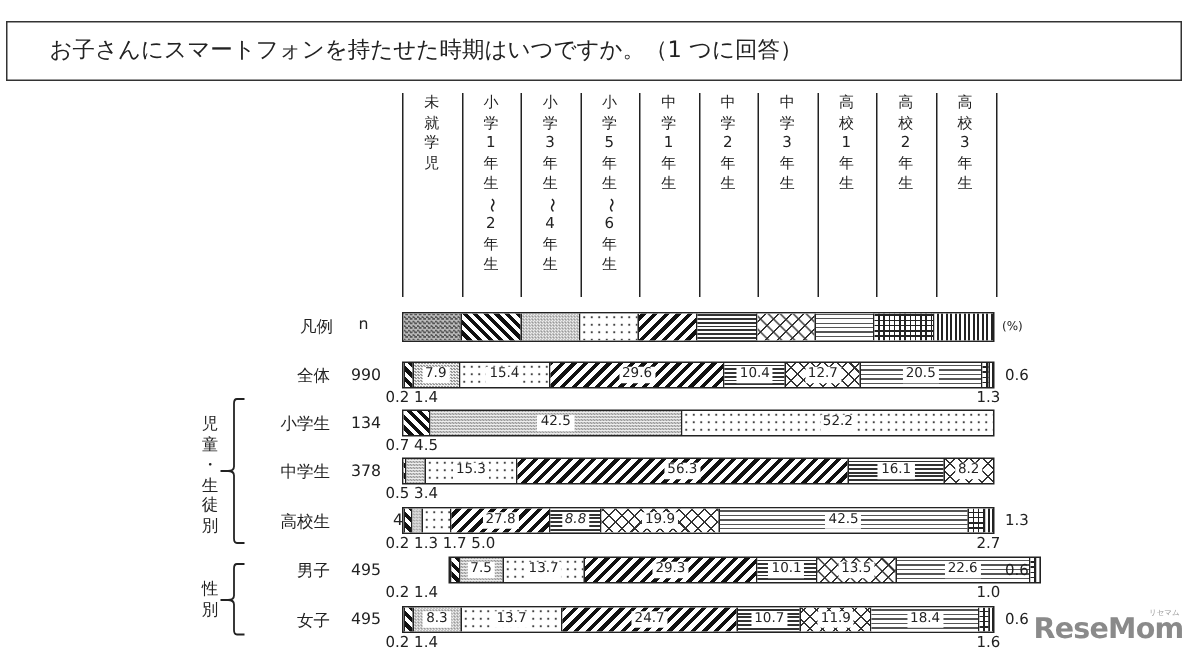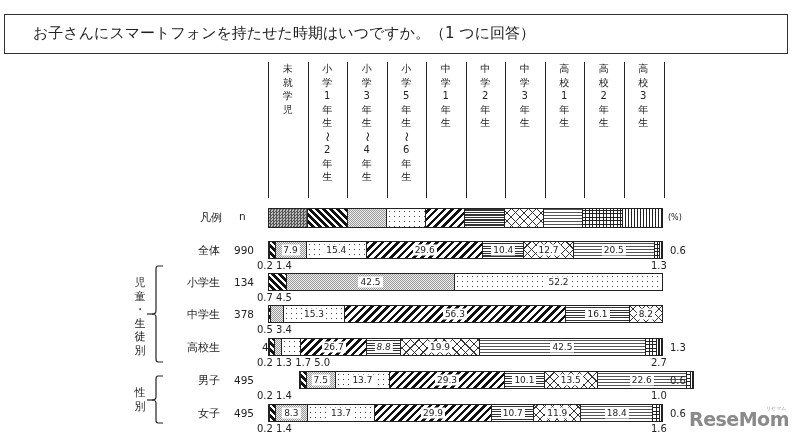--- a/index.html
+++ b/index.html
@@ -134,21 +134,21 @@
     </div>
     <div class="small-val" style="left: 257px; top: 324px;">0.5 3.4</div>
     <div class="row-label" style="left: 187px; top: 340px;">高校生</div>
     <div class="n-label" style="left: 234px; top: 341px; margin-left: 28px;">478</div>
     <div class="bar" style="top: 338px;">
       <div class="seg p0" style="width: 0.1998%;"></div>
       <div class="seg p1" style="width: 1.2987%;"></div>
       <div class="seg p2" style="width: 1.6983%;"></div>
       <div class="seg p3" style="width: 4.995%;"></div>
       <div class="seg p4" style="width: 16.6833%;">
-        <span class="seg-val">26.7</span>
+        <span class="seg-val">27.8</span>
       </div>
       <div class="seg p5" style="width: 8.79121%; font-style: italic;">
         <span class="seg-val">8.8</span>
       </div>
       <div class="seg p6" style="width: 19.8801%;">
         <span class="seg-val">19.9</span>
       </div>
       <div class="seg p7" style="width: 42.4575%;">
         <span class="seg-val">42.5</span>
       </div>
@@ -192,21 +192,21 @@
     <div class="bar" style="top: 404px;">
       <div class="seg p0" style="width: 0.2%;"></div>
       <div class="seg p1" style="width: 1.4%;"></div>
       <div class="seg p2" style="width: 8.3%;">
         <span class="seg-val">8.3</span>
       </div>
       <div class="seg p3" style="width: 17%;">
         <span class="seg-val">13.7</span>
       </div>
       <div class="seg p4" style="width: 29.9%;">
-        <span class="seg-val">29.9</span>
+        <span class="seg-val">24.7</span>
       </div>
       <div class="seg p5" style="width: 10.7%;">
         <span class="seg-val">10.7</span>
       </div>
       <div class="seg p6" style="width: 11.9%;">
         <span class="seg-val">11.9</span>
       </div>
       <div class="seg p7" style="width: 18.4%;">
         <span class="seg-val">18.4</span>
       </div>

